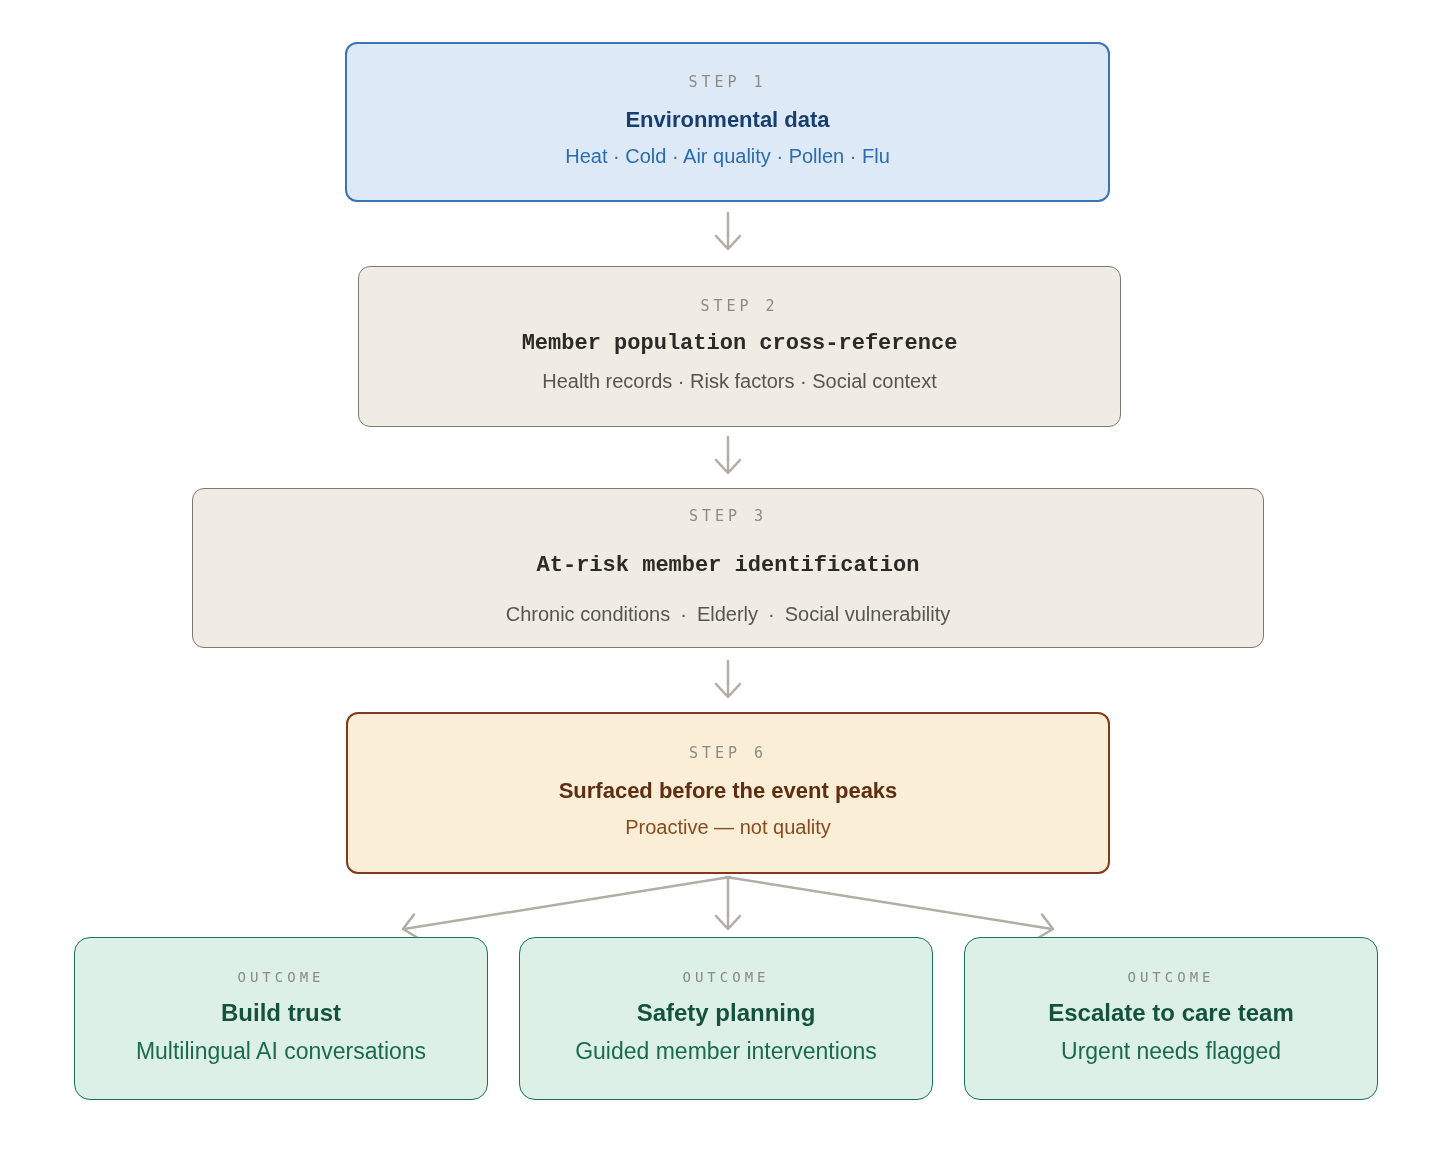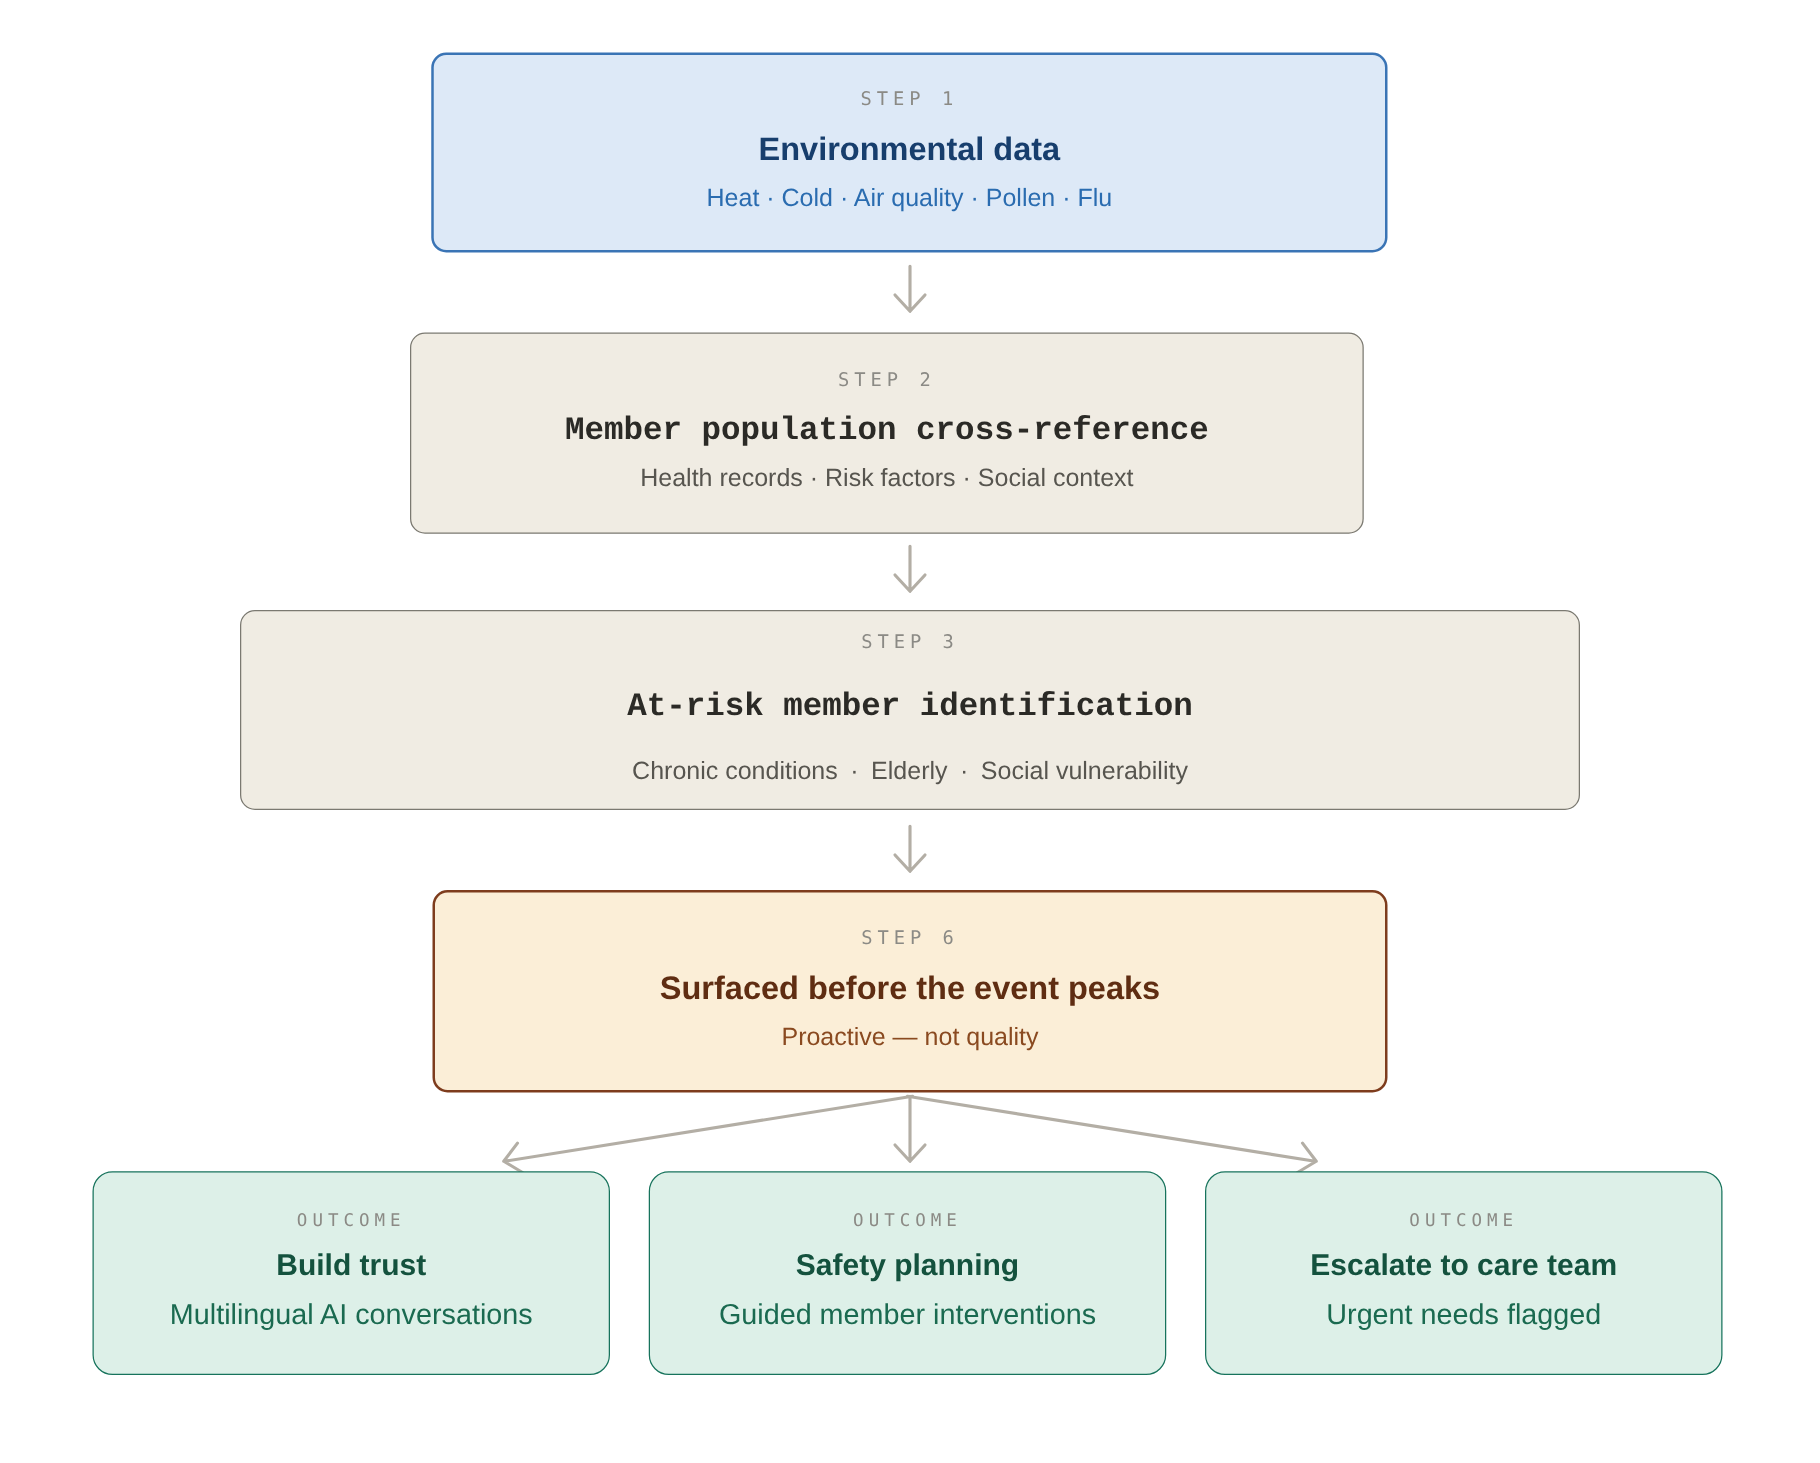--- a/index.html
+++ b/index.html
@@ -24,35 +24,35 @@
     position:absolute;
     display:flex;flex-direction:column;align-items:center;justify-content:center;
     text-align:center;
   }
   .box .eyebrow{
     font-family:"DejaVu Sans Mono", monospace;
     font-size:15px;line-height:1;letter-spacing:4px;
     color:var(--label);
     margin-bottom:17px;
   }
-  .box .title{font-weight:700;font-size:26px;line-height:1.2;margin-bottom:10px;}
+  .box .title{font-weight:700;font-size:22px;line-height:1.2;margin-bottom:10px;}
   .box .subtitle{font-size:20px;line-height:1.3;}
   .step{border-radius:12px;}
   .step-1{
     left:345px;top:42px;width:765px;height:160px;
     background:var(--step1-fill);border:2px solid var(--step1-border);
   }
   .step-1 .title{color:var(--step1-title);}
   .step-1 .subtitle{color:var(--step1-sub);}
   .neutral{
     background:var(--neutral-fill);border:1.5px solid var(--neutral-border);
   }
   .neutral .title{color:var(--neutral-title);font-family:Liberation Mono, monospace;}
   .neutral .subtitle{color:var(--neutral-sub);}
-  .step-2{left:328px;top:266px;width:763px;height:161px;}
+  .step-2{left:358px;top:266px;width:763px;height:161px;}
   .step-3{left:192px;top:488px;width:1072px;height:160px;gap:12px;}
   .step-4{
     left:346px;top:712px;width:764px;height:162px;
     background:var(--step4-fill);border:2px solid var(--step4-border);
   }
   .step-4 .title{color:var(--step4-title);}
   .step-4 .subtitle{color:var(--step4-sub);}
   .outcome{
     top:937px;width:414px;height:163px;border-radius:16px;
     background:var(--outcome-fill);border:1.5px solid var(--outcome-border);

